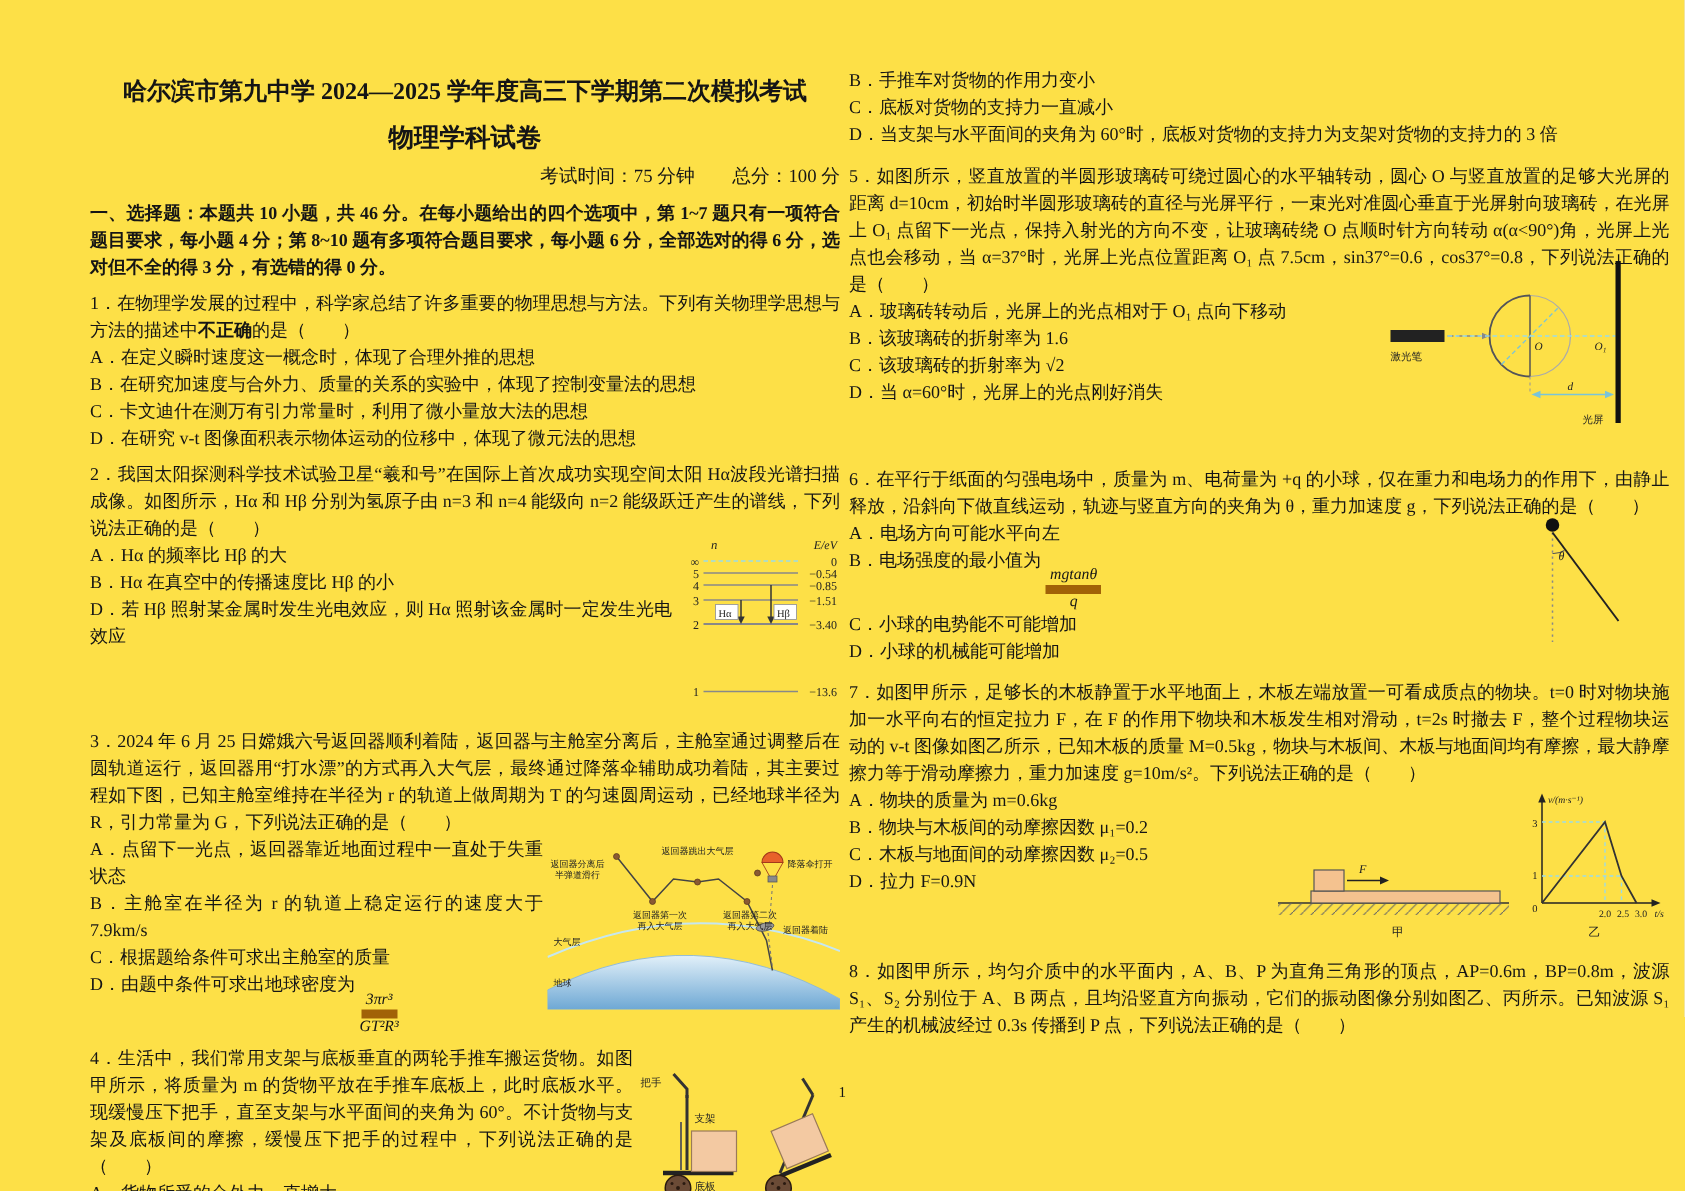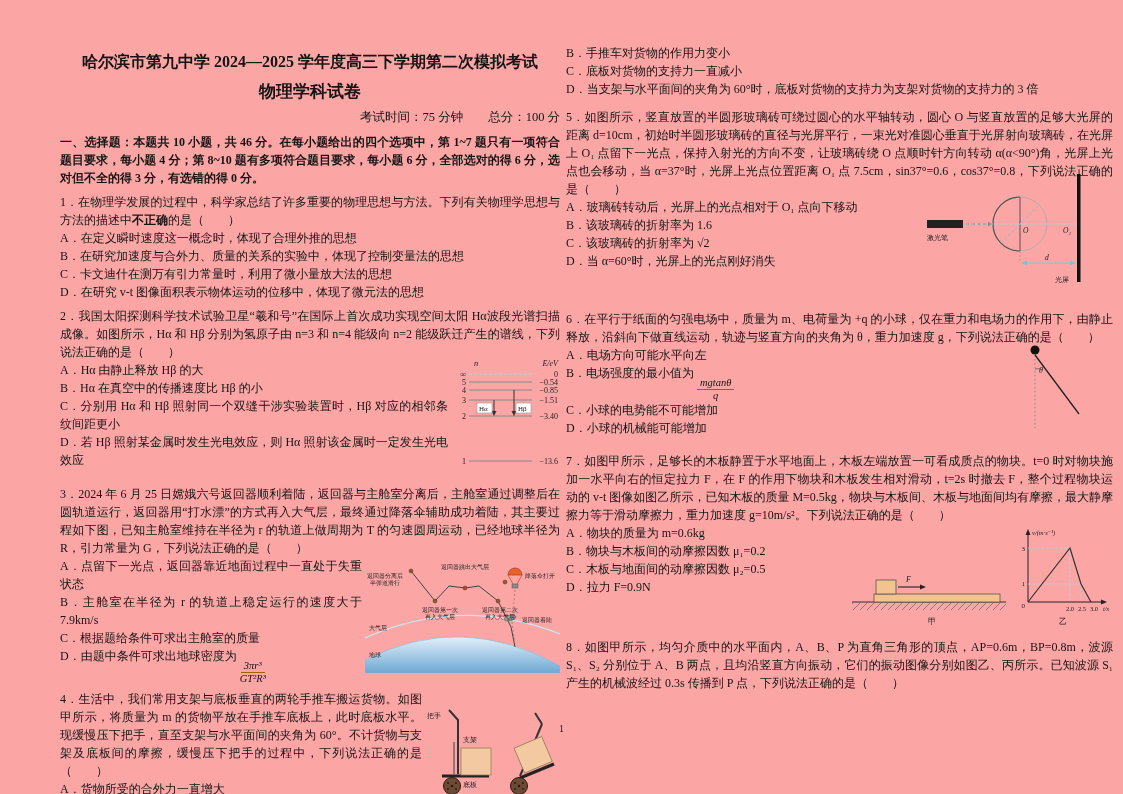--- a/index.html
+++ b/index.html
@@ -1,37 +1,37 @@
 <!DOCTYPE html>
 <html><head>
 <meta charset="utf-8">
 <style>
   html,body{margin:0;padding:0;background:#e8e8e8;}
-  .page{position:relative;width:1123px;height:794px;background:#fca5a5;overflow:hidden;
+  .page{position:relative;width:1123px;height:794px;background:#fde047;overflow:hidden;
         font-family:"Liberation Serif","DejaVu Serif",serif;color:#151515;}
   .col{position:absolute;}
   .col-left{left:60px;top:50px;width:500px;}
   .col-right{left:566px;top:44px;width:547px;}
   .title{font-size:16px;font-weight:bold;text-align:center;line-height:1.45;}
   .subtitle{font-size:17px;font-weight:bold;text-align:center;margin-top:7px;}
   .exam-info{font-size:12.5px;text-align:right;margin-top:6px;}
   p{margin:0;font-size:12px;line-height:18px;text-align:justify;}
   .intro{font-weight:bold;margin-top:7px;}
   .q{position:relative;margin-top:6px;}
   .emph{font-weight:bold;}
   .fig{position:absolute;}
   .opts-q2{width:388px;}
   .opts-q3{width:302px;}
   .stem-q4{width:362px;}
   .opts-q5{width:420px;}
   .opts-q6{width:430px;}
   .opts-q7{width:285px;}
   .frac{display:inline-flex;flex-direction:column;align-items:center;vertical-align:-9px;
         margin:0 3px;line-height:1.1;font-size:10.5px;font-style:italic;}
-  .frac .fnum{border-bottom:1px solid #a16207;padding:0 3px;}
+  .frac .fnum{border-bottom:6px solid #a16207;padding:0 3px;}
   .footer{position:absolute;top:723px;left:0;width:100%;text-align:center;font-size:10px;}
   svg text{font-family:"Liberation Serif","DejaVu Serif",serif;fill:#222;}
   .it{font-style:italic;}
 </style>
 </head>
 <body>
 
 <div class="page">
 
   <div class="col col-left">
@@ -46,23 +46,22 @@
       <p><span>1．在物理学发展的过程中，科学家总结了许多重要的物理思想与方法。下列有关物理学思想与方法的描述中</span><span class="emph">不正确</span><span>的是（　　）</span></p>
       <p>A．在定义瞬时速度这一概念时，体现了合理外推的思想</p>
       <p>B．在研究加速度与合外力、质量的关系的实验中，体现了控制变量法的思想</p>
       <p>C．卡文迪什在测万有引力常量时，利用了微小量放大法的思想</p>
       <p>D．在研究 v-t 图像面积表示物体运动的位移中，体现了微元法的思想</p>
     </div>
 
     <div class="q" style="min-height:172px;">
       <p>2．我国太阳探测科学技术试验卫星“羲和号”在国际上首次成功实现空间太阳 Hα波段光谱扫描成像。如图所示，Hα 和 Hβ 分别为氢原子由 n=3 和 n=4 能级向 n=2 能级跃迁产生的谱线，下列说法正确的是（　　）</p>
       <div class="opts-q2">
-        <p>A．Hα 由静止释放 Hβ 的大</p>
+        <p>A．Hα 的频率比 Hβ 的大</p>
         <p>B．Hα 在真空中的传播速度比 Hβ 的小</p>
-        <p>C．分别用 Hα 和 Hβ 照射同一个双缝干涉实验装置时，Hβ 对应的相邻条纹间距更小</p>
         <p>D．若 Hβ 照射某金属时发生光电效应，则 Hα 照射该金属时一定发生光电效应</p>
       </div>
       <svg class="fig" style="right:0;top:50px;" width="108" height="118" viewBox="0 0 108 118">
         <text x="22" y="9" font-size="8.5" class="it">n</text>
         <text x="106" y="9" font-size="8" text-anchor="end" class="it">E/eV</text>
         <text x="14" y="20" font-size="8" text-anchor="end">∞</text>
         <line x1="17" y1="17" x2="80" y2="17" stroke="#9adbe8" stroke-width="1" stroke-dasharray="3,2"></line>
         <text x="106" y="20" font-size="8" text-anchor="end">0</text>
         <text x="14" y="28" font-size="8" text-anchor="end">5</text>
         <line x1="17" y1="25" x2="80" y2="25" stroke="#888" stroke-width="1"></line>

